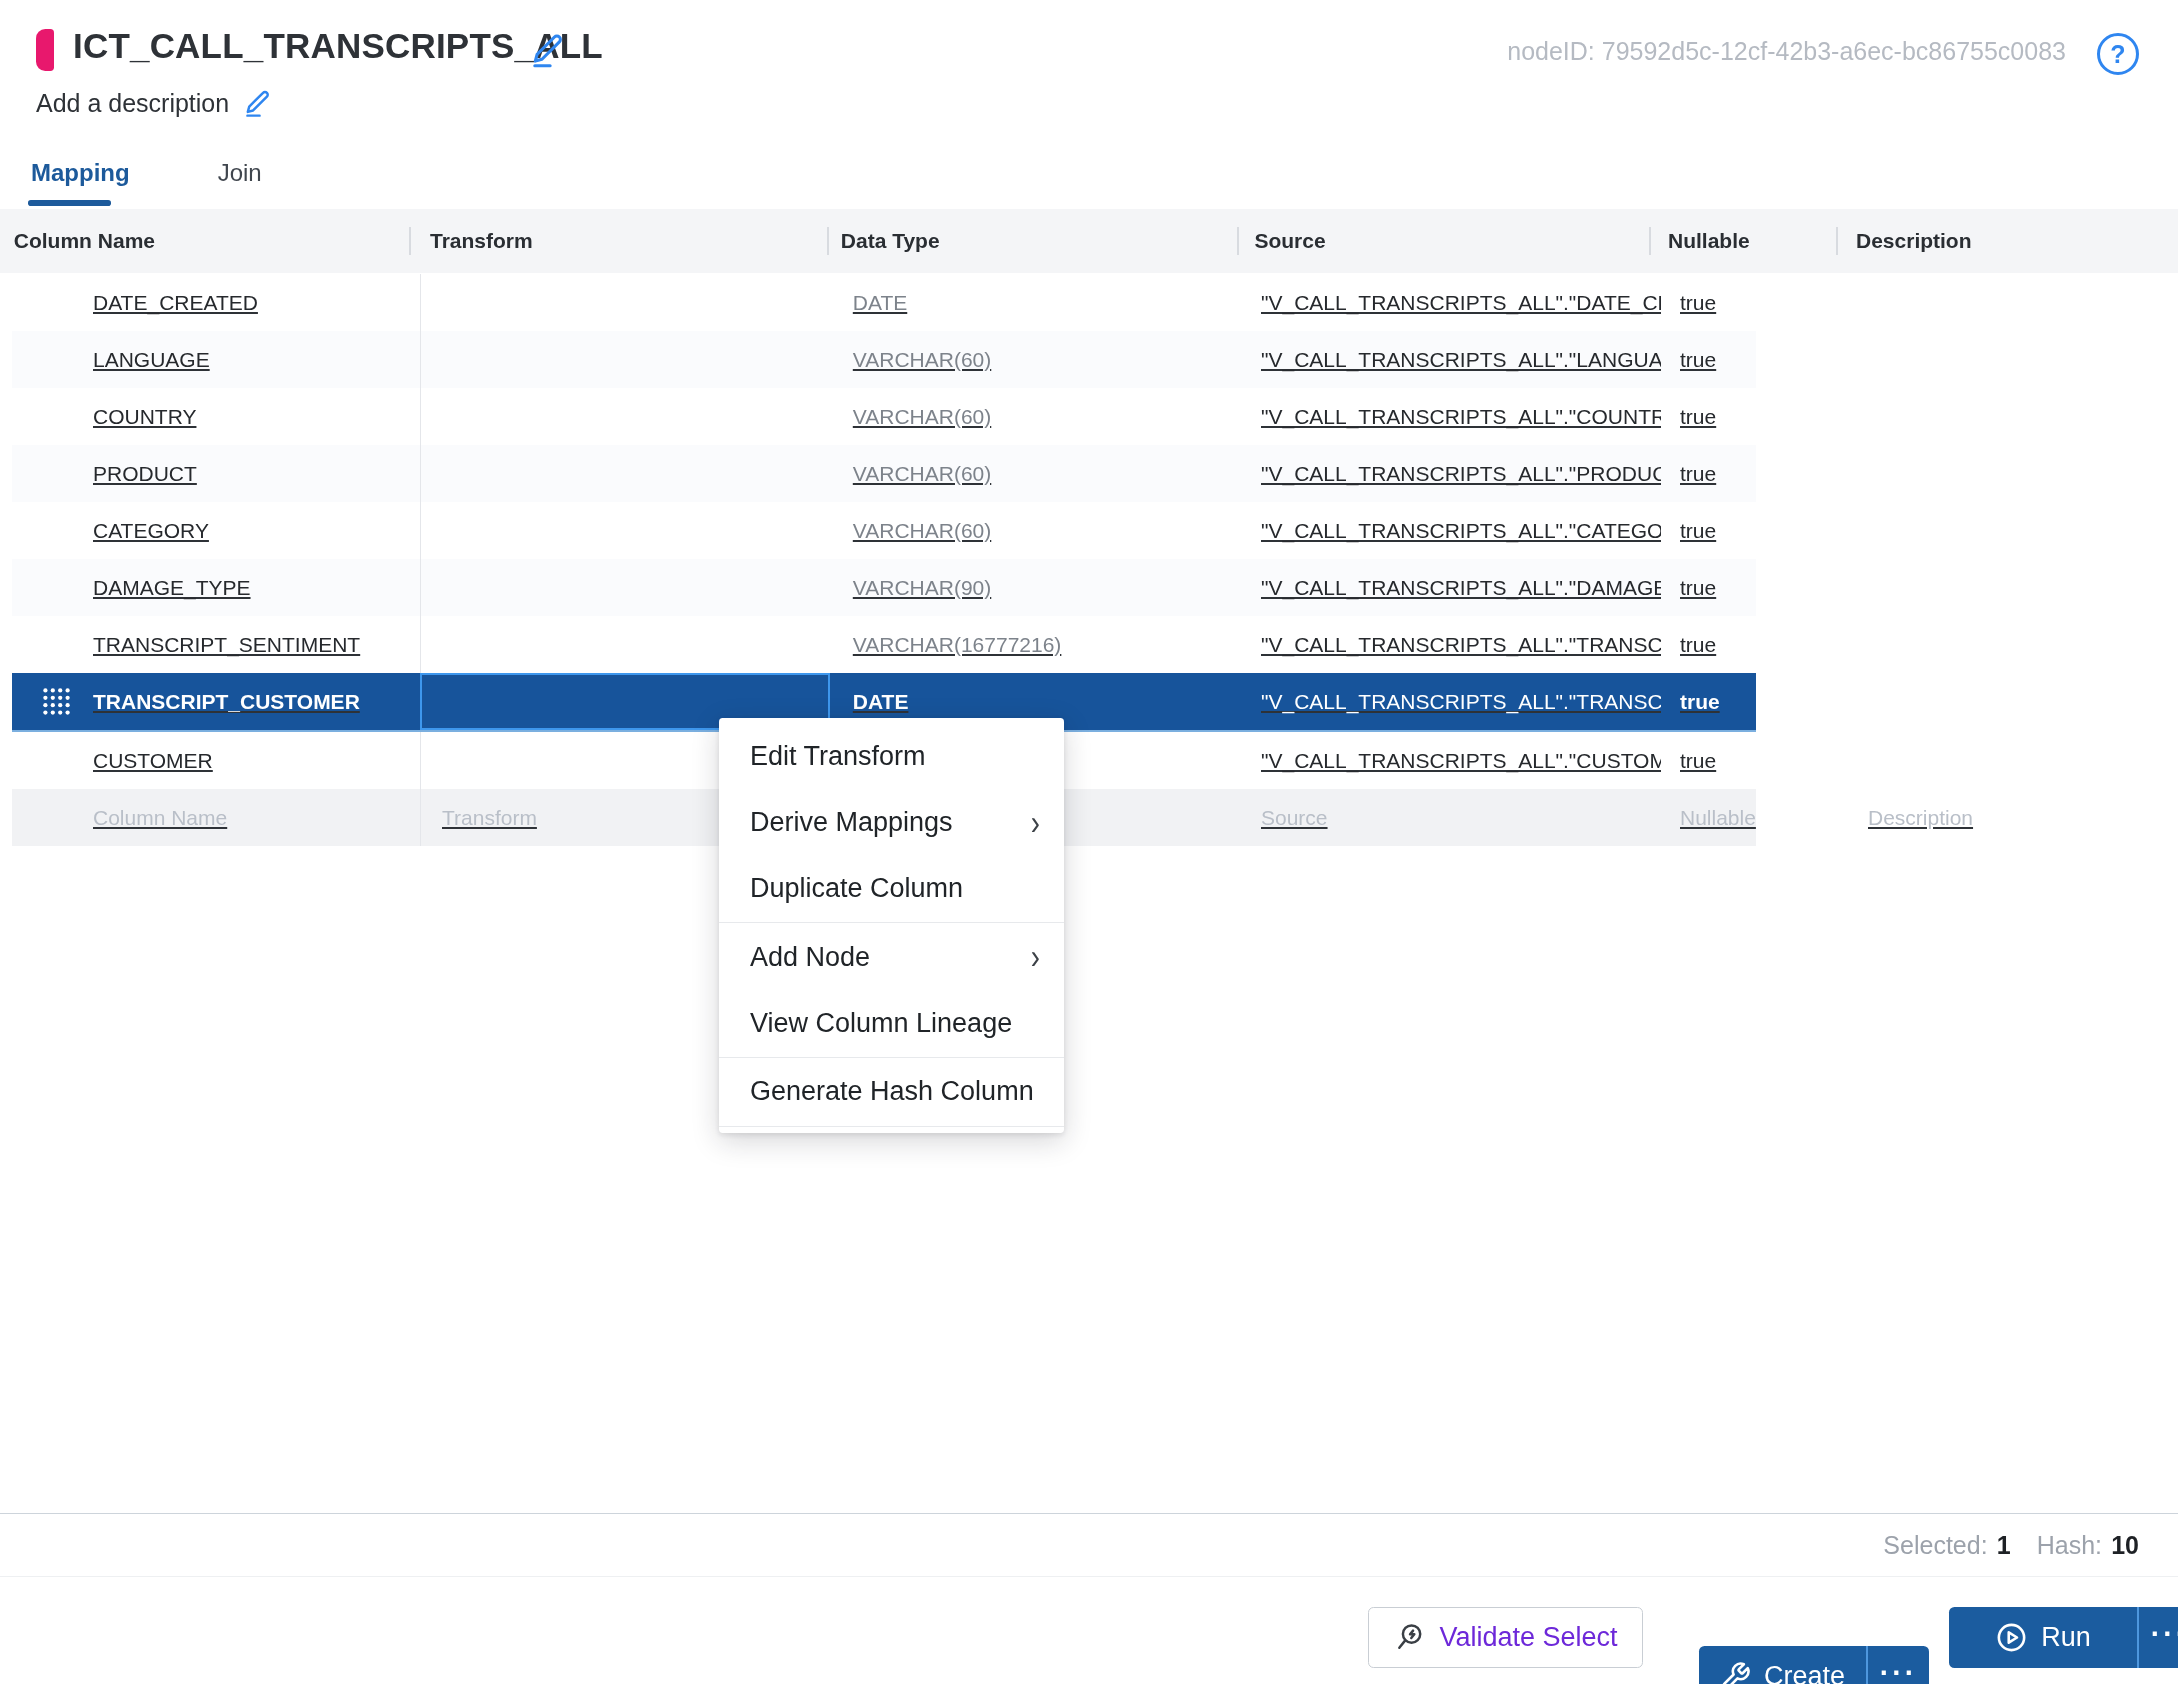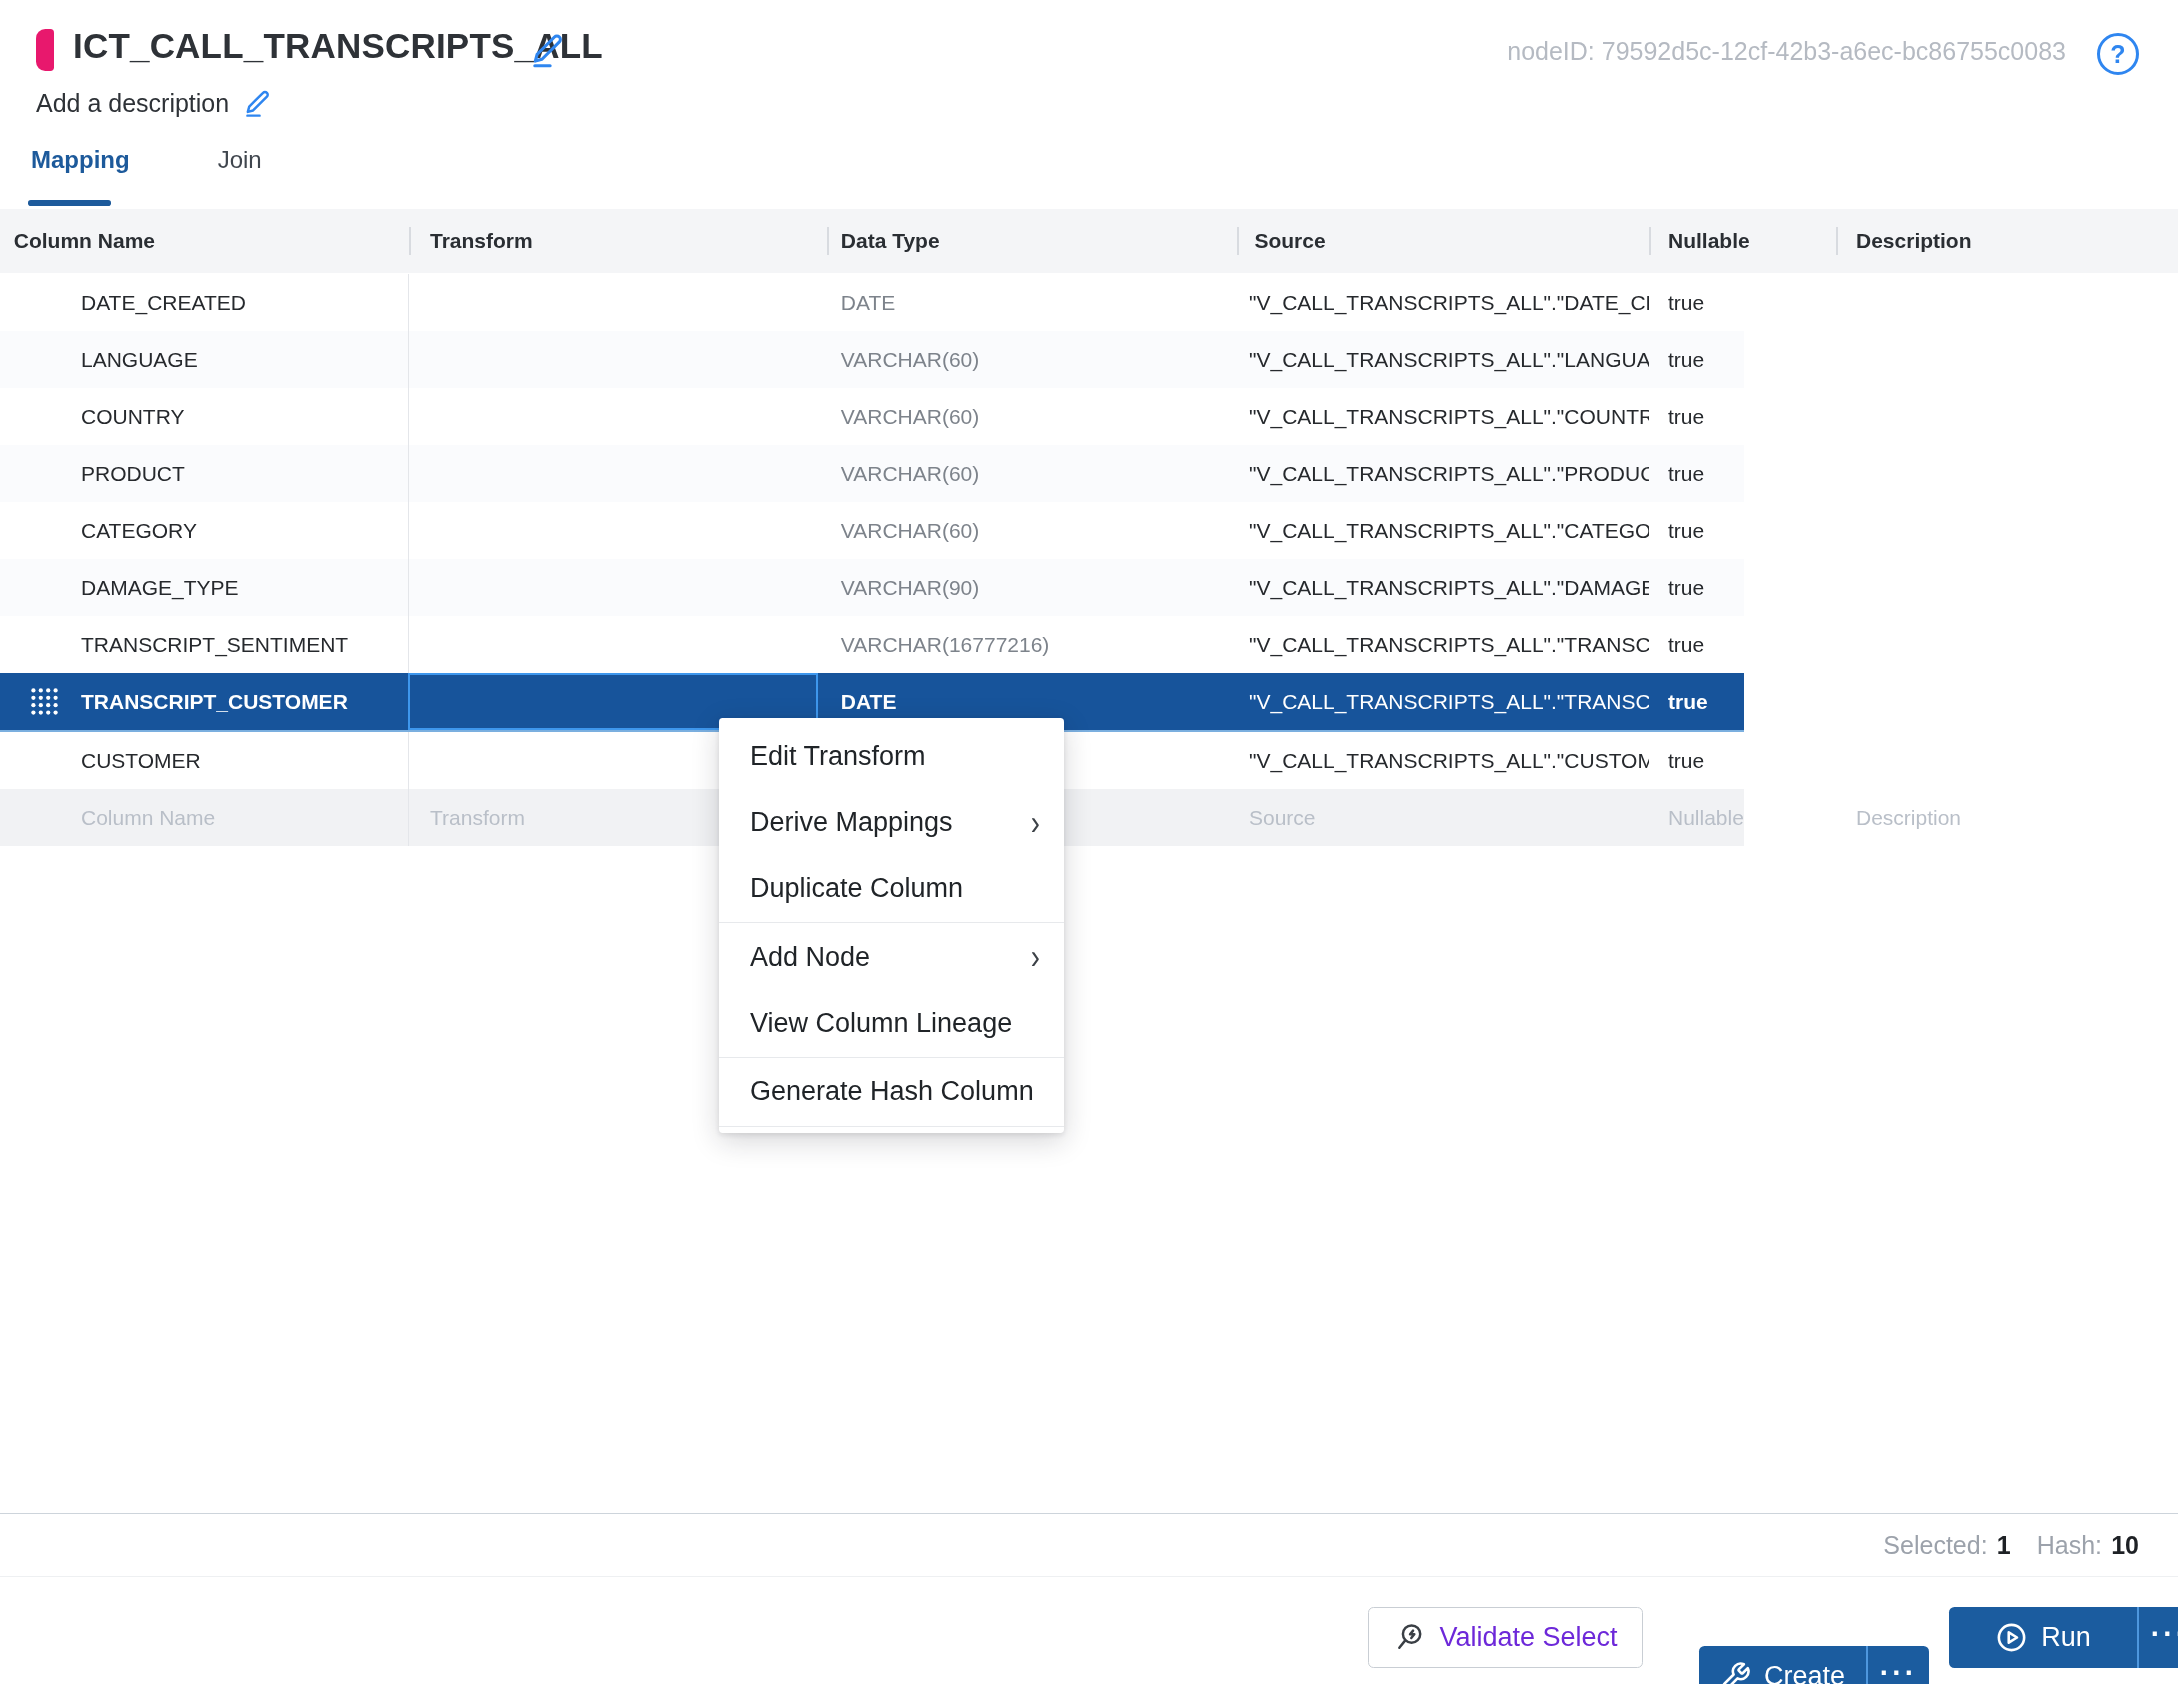--- a/index.html
+++ b/index.html
@@ -13,39 +13,39 @@
   .title-edit{position:absolute;left:528px;top:31px;width:39px;height:39px;}
   .node-id{position:absolute;right:112px;top:37px;font-size:25px;color:#b5bac2;white-space:nowrap;}
   .help{position:absolute;left:2097px;top:33px;width:42px;height:42px;border:3.7px solid #2f86f0;border-radius:50%;
         box-sizing:border-box;display:flex;align-items:center;justify-content:center;
         color:#2f86f0;font-size:25px;font-weight:700;}
   .desc-row{position:absolute;left:36px;top:88px;display:flex;align-items:center;gap:13px;}
   .desc-text{font-size:25px;color:#2e3237;}
   .desc-edit{width:31px;height:31px;}
 
   
-  .tabs{position:absolute;left:31px;top:146px;display:flex;gap:88px;}
+  .tabs{position:absolute;left:31px;top:159px;display:flex;gap:88px;}
   .tab{font-size:24px;cursor:pointer;}
   .tab.active{color:#1d5a9b;font-weight:700;}
   .tab.idle{color:#40464e;font-weight:500;}
   .tab-underline{position:absolute;left:27.5px;top:200px;width:83px;height:5.5px;background:#1d5a9b;border-radius:2.8px;}
 
   
   .grid-cols{display:grid;grid-template-columns:409px 418px 410px 412px 187px 342px;}
   .thead{position:absolute;left:0;top:209px;width:2178px;height:64px;background:#f4f5f7;align-items:center;}
   .th{font-size:21px;font-weight:700;color:#2a2e33;white-space:nowrap;overflow:hidden;position:relative;height:64px;display:flex;align-items:center;}
   .th.sep::before{content:"";position:absolute;left:0;top:18.4px;height:27.5px;width:1.8px;background:#d8dbe0;}
   .th-name{padding-left:13.8px;}
   .th-transform{padding-left:21px;}
   .th-dtype{padding-left:13.8px;}
   .th-source{padding-left:17.4px;}
   .th-null{padding-left:19px;}
   .th-desc{padding-left:20px;}
 
-  .tbody{position:absolute;left:0;top:274px;width:1744px;}
+  .tbody{position:absolute;left:12px;top:274px;width:1744px;text-decoration:underline;}
   .trow{height:57px;align-items:center;position:relative;cursor:default;}
   .trow.stripe{background:#fafbfd;}
   .cell{font-size:21px;white-space:nowrap;overflow:hidden;height:57px;display:flex;align-items:center;box-sizing:border-box;}
   .c-name{padding-left:81px;color:#26292d;font-weight:500;border-right:0.9px solid #e4e6ea;}
   .c-transform{}
   .c-dtype{padding-left:13.8px;color:#7d838b;}
   .c-source{padding-left:12px;color:#26292d;}
   .c-null{padding-left:19px;color:#26292d;}
   .c-desc{padding-left:20px;}
 

